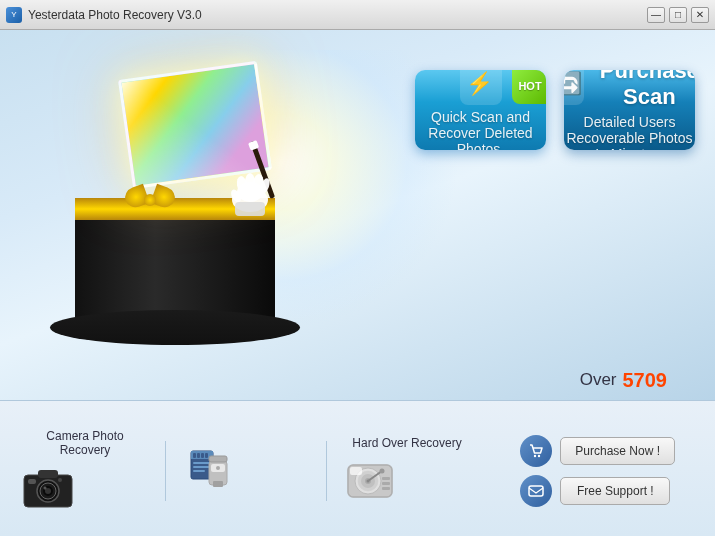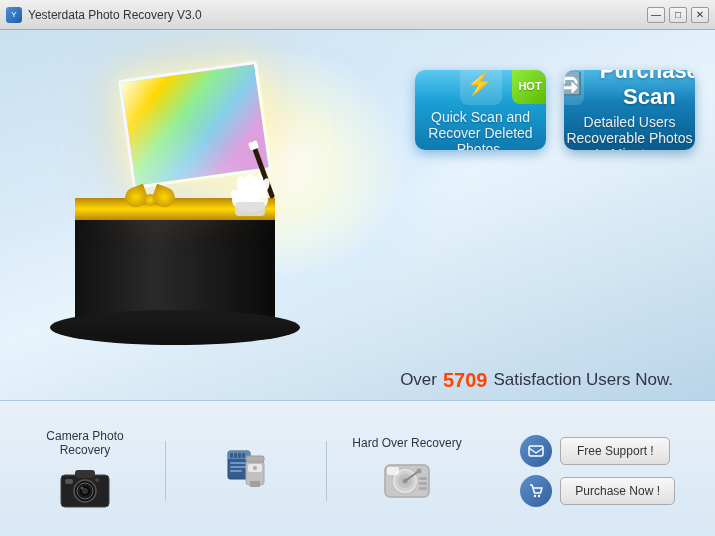--- a/index.html
+++ b/index.html
@@ -323,21 +323,20 @@
       display: flex;
       align-items: center;
       padding: 12px 20px 8px 20px;
       gap: 10px;
       flex: 1;
     }
 
     .feature-item {
       display: flex;
       flex-direction: column;
-      align-items: center;
       gap: 6px;
       width: 130px;
     }
 
     .feature-label {
       font-size: 12px;
       color: #334;
       font-weight: 500;
       text-align: center;
     }
@@ -475,21 +474,20 @@
         <div class="btn-icon">🔄</div>
         <span class="btn-title">Purchase Scan</span>
       </div>
       <span class="btn-subtitle">Detailed Users Recoverable Photos In Minutes.</span>
     </button>
   </div>
 
   <div class="stats-bar">
     <span class="stats-text">Over</span>
     <span class="stats-number">5709</span>
-    <span class="stats-text">Satisfaction Users Now.</span>
   </div>
 </div>
 
 <div class="bottom-bar">
   <div class="bottom-features">
 
     <div class="feature-item">
       <span class="feature-label">Camera Photo Recovery</span>
       <div class="feature-icon">
         <svg class="camera-icon-svg" viewBox="0 0 52 45" xmlns="http://www.w3.org/2000/svg">
@@ -556,31 +554,31 @@
 
           <rect x="6" y="10" width="12" height="8" rx="2" fill="white" opacity="0.7"></rect>
         </svg>
       </div>
     </div>
 
     <div class="purchase-area">
       <div class="action-btn-row">
         <div class="action-icon-circle">
           <svg width="16" height="16" viewBox="0 0 16 16" xmlns="http://www.w3.org/2000/svg">
-            <rect x="1" y="3" width="14" height="10" rx="2" stroke="white" stroke-width="1.5" fill="none"></rect>
-            <path d="M1 5l7 5 7-5" stroke="white" stroke-width="1.2" fill="none"></path>
-          </svg>
-        </div>
-        <button class="action-btn">Free Support !</button>
-      </div>
-      <div class="action-btn-row">
-        <div class="action-icon-circle">
-          <svg width="16" height="16" viewBox="0 0 16 16" xmlns="http://www.w3.org/2000/svg">
             <path d="M2 2h2l2.5 8h6l1.5-5H5" stroke="white" stroke-width="1.5" fill="none" stroke-linejoin="round"></path>
             <circle cx="7" cy="13" r="1.2" fill="white"></circle>
             <circle cx="11" cy="13" r="1.2" fill="white"></circle>
           </svg>
         </div>
         <button class="action-btn">Purchase Now !</button>
       </div>
+      <div class="action-btn-row">
+        <div class="action-icon-circle">
+          <svg width="16" height="16" viewBox="0 0 16 16" xmlns="http://www.w3.org/2000/svg">
+            <rect x="1" y="3" width="14" height="10" rx="2" stroke="white" stroke-width="1.5" fill="none"></rect>
+            <path d="M1 5l7 5 7-5" stroke="white" stroke-width="1.2" fill="none"></path>
+          </svg>
+        </div>
+        <button class="action-btn">Free Support !</button>
+      </div>
     </div>
   </div>
 </div>
 
 </body></html>

